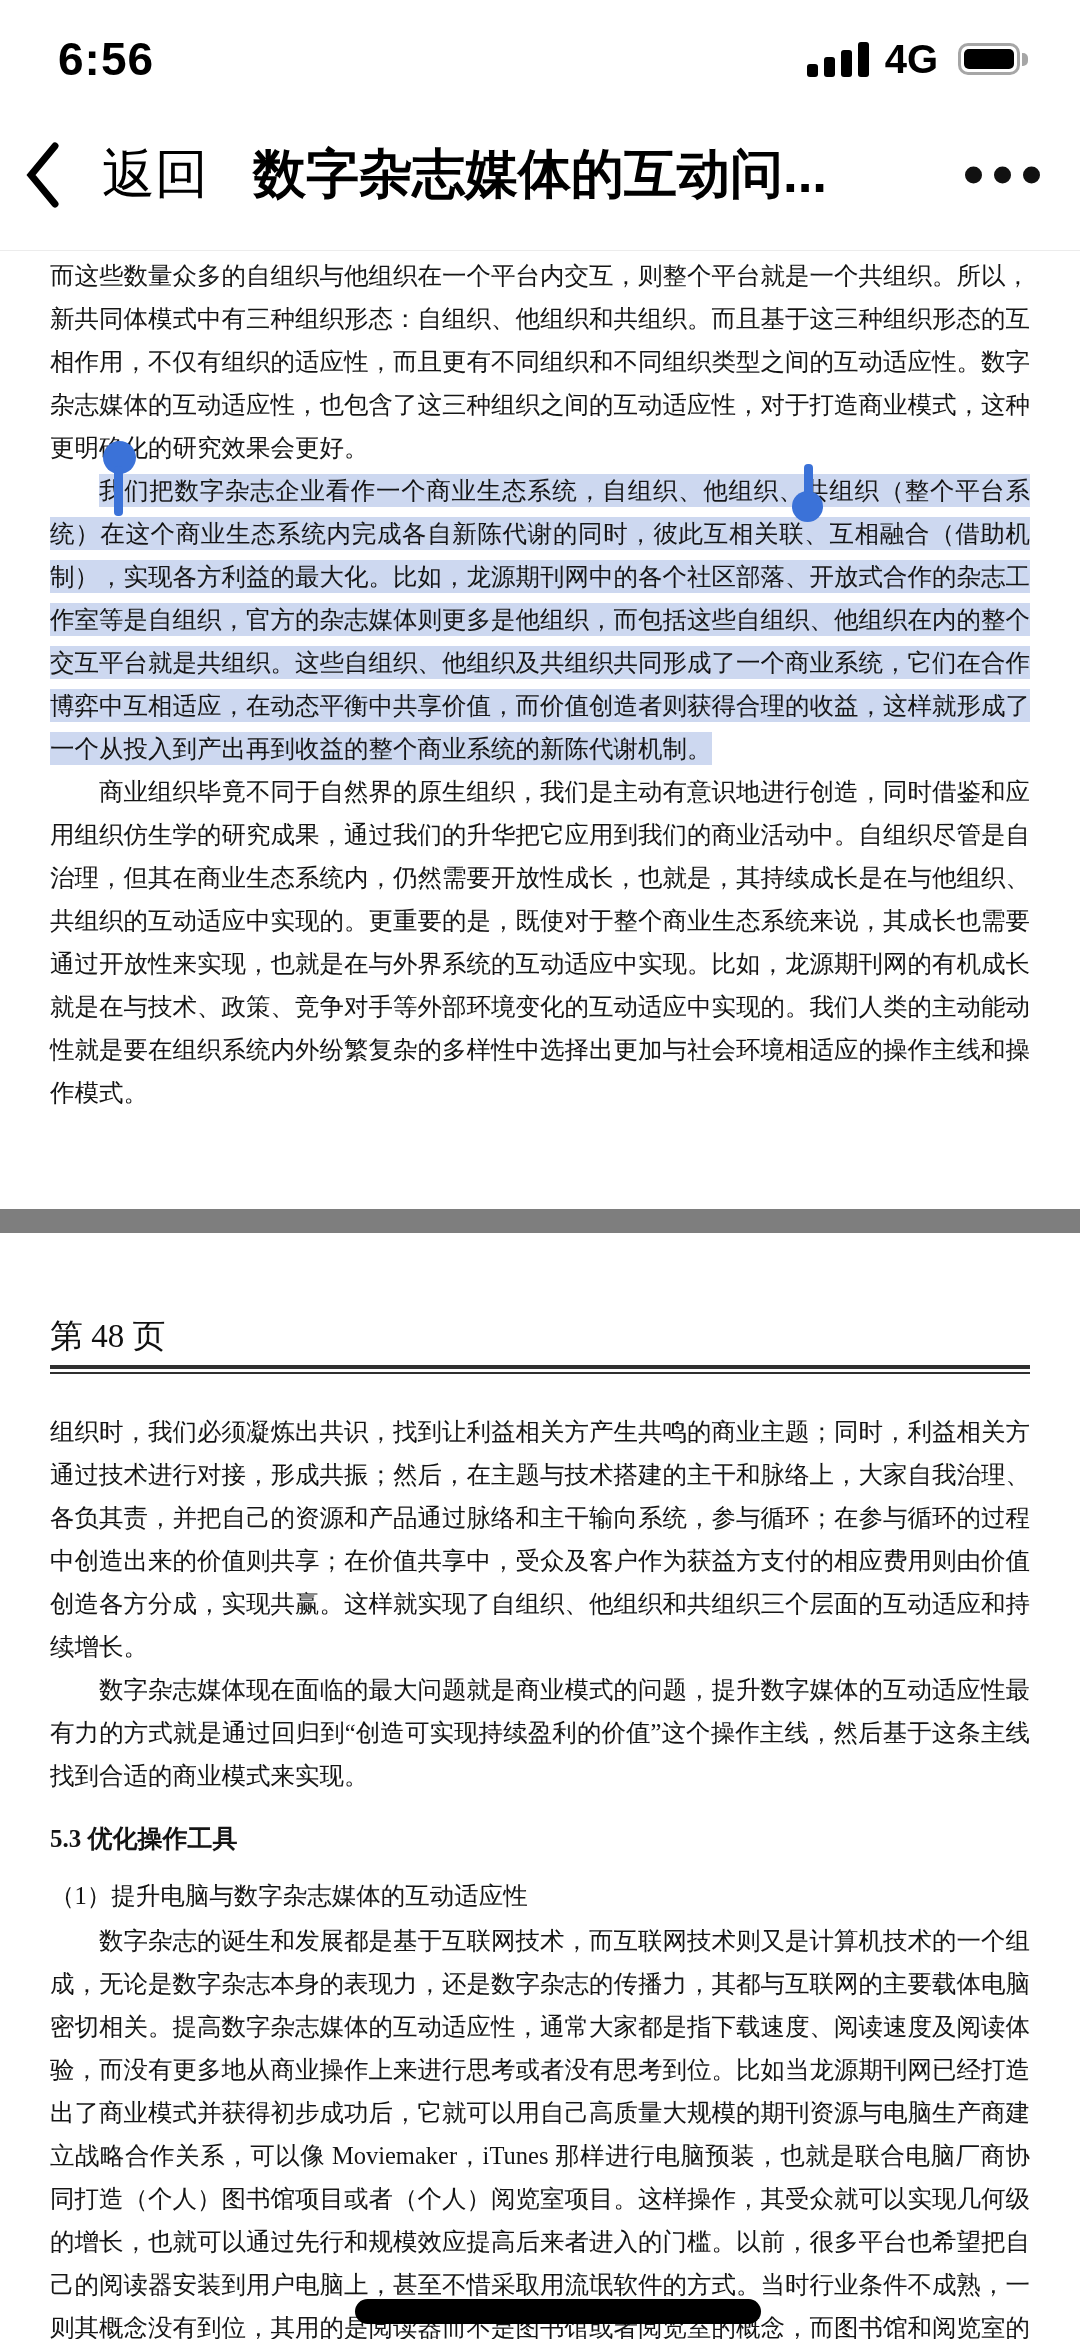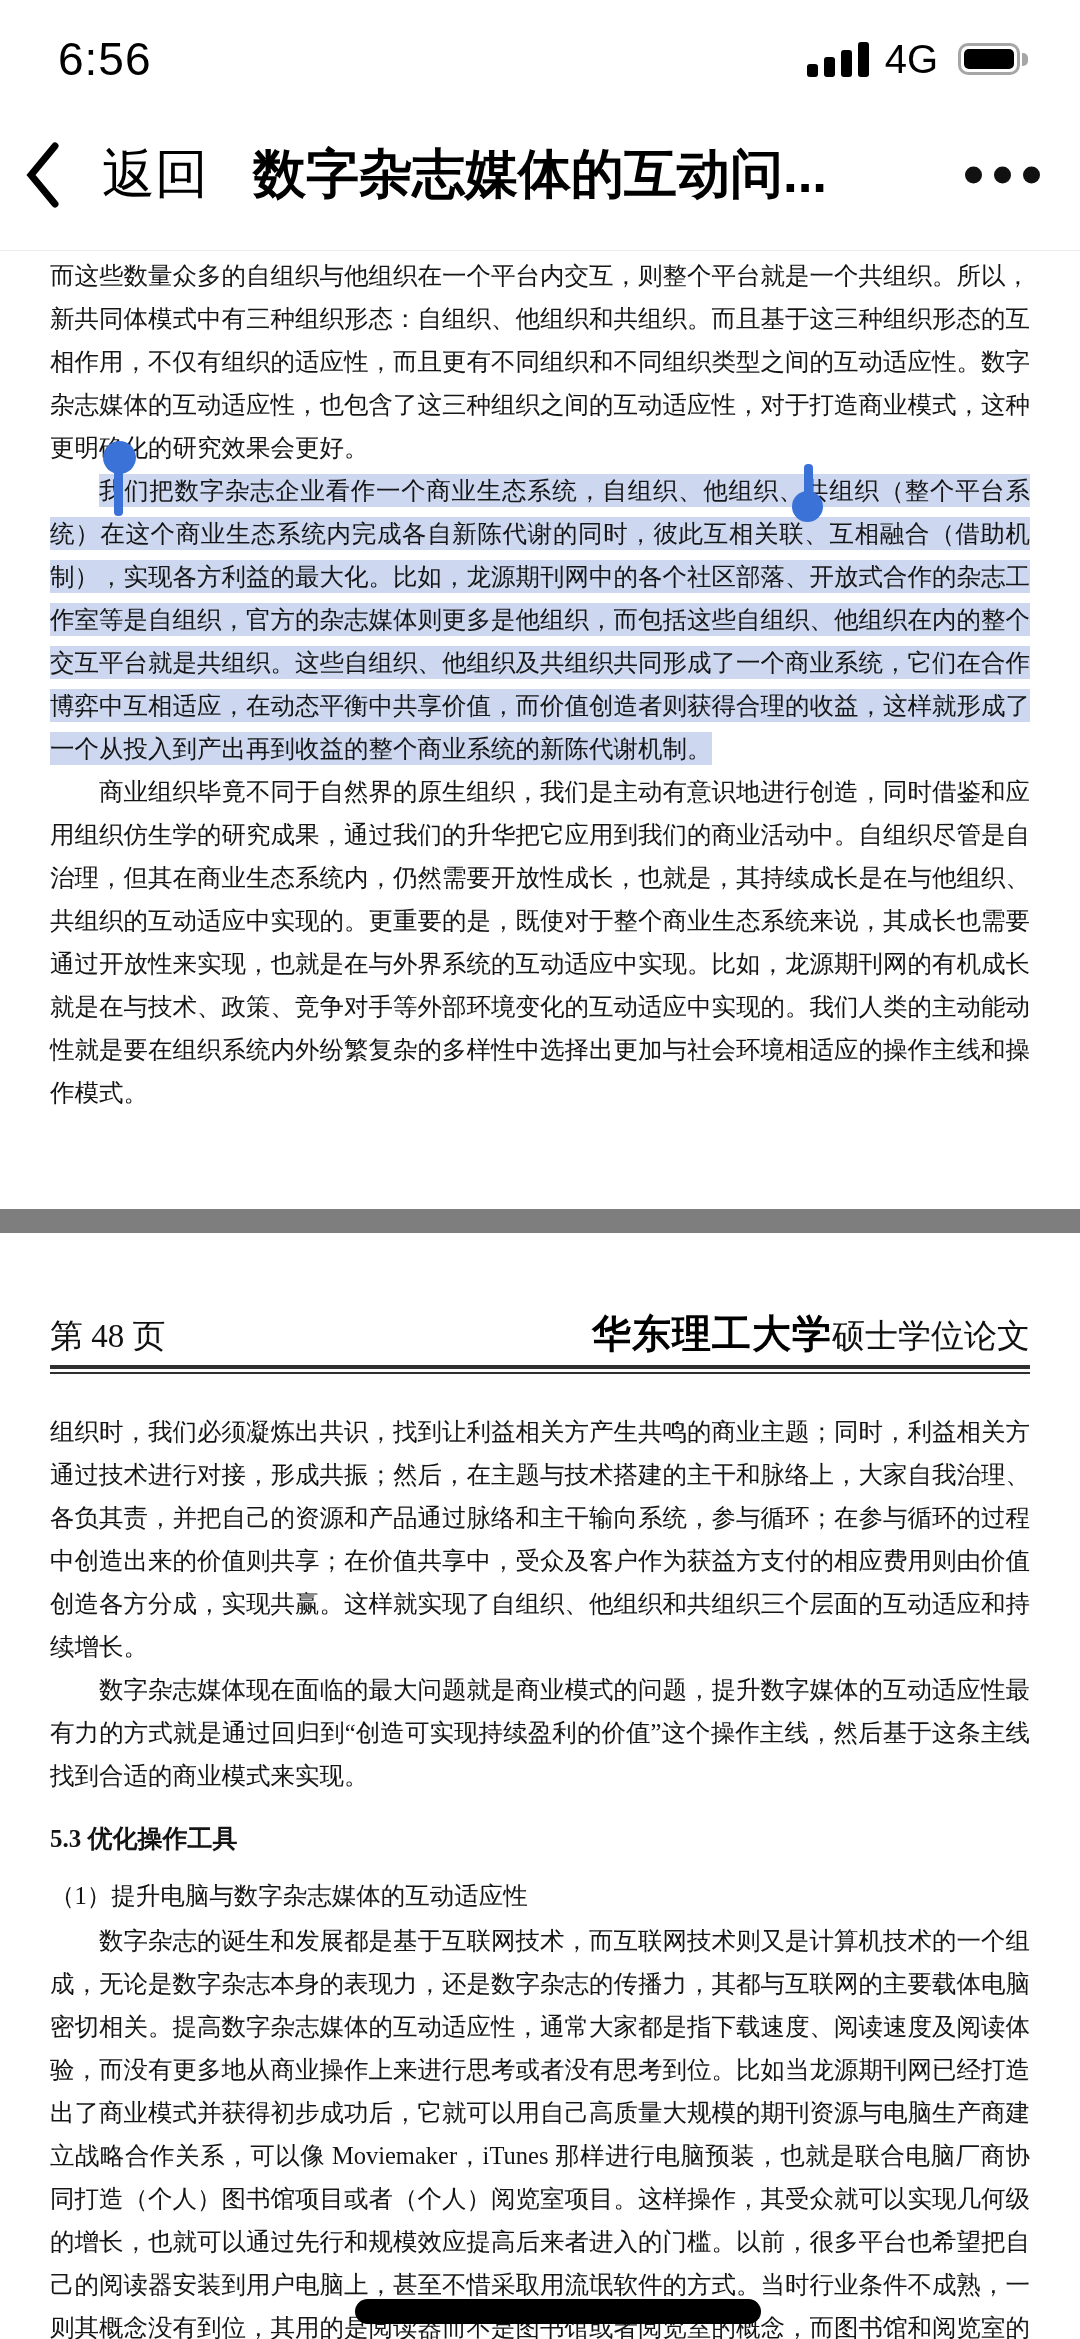--- a/index.html
+++ b/index.html
@@ -7,22 +7,22 @@
     width:1080px;height:2339px;overflow:hidden;position:relative;
     background:#ffffff;
     font-family:"Liberation Sans","DejaVu Sans",sans-serif;
   }
   
   .status-bar{
     position:absolute;top:0;left:0;right:0;height:100px;
     display:flex;align-items:center;justify-content:space-between;
     padding:18px 52px 0 58px;box-sizing:border-box;
   }
-  .time{font-size:46px;font-weight:400;color:#000;letter-spacing:1px;}
-  .status-right{display:flex;align-items:center;gap:16px;}
+  .time{font-size:46px;font-weight:700;color:#000;letter-spacing:1px;}
+  .status-right{display:flex;align-items:center;gap:16px;font-weight:bold;}
   .signal{display:flex;align-items:flex-end;gap:6px;height:36px;}
   .signal i{display:block;width:11px;background:#000;border-radius:3px;}
   .signal .s1{height:13px;} .signal .s2{height:20px;}
   .signal .s3{height:27px;} .signal .s4{height:35px;}
   .net{font-size:40px;color:#000;}
   .battery{display:flex;align-items:center;margin-left:4px;}
   .batt-body{width:62px;height:32px;border:3px solid #a6a6a6;border-radius:10px;
     padding:3px;box-sizing:border-box;background:#fff;}
   .batt-fill{width:100%;height:100%;background:#000;border-radius:5px;}
   .batt-cap{width:6px;height:13px;background:#a6a6a6;border-radius:0 5px 5px 0;margin-left:2px;}
@@ -127,21 +127,20 @@
 <i class="sel-ball" id="hstart-ball"></i>
 <i class="sel-bar" id="hstart-bar"></i>
 <i class="sel-bar" id="hend-bar"></i>
 <i class="sel-ball" id="hend-ball"></i>
 
 <div class="separator"></div>
 
 <div class="doc doc2">
   <div class="p2header">
     <span class="pagenum">第 48 页</span>
-    <span class="phr"><b>华东理工大学</b><span class="rest">硕士学位论文</span></span>
   </div>
   <div class="rule"></div>
   <p class="para">组织时，我们必须凝炼出共识，找到让利益相关方产生共鸣的商业主题；同时，利益相关方通过技术进行对接，形成共振；然后，在主题与技术搭建的主干和脉络上，大家自我治理、各负其责，并把自己的资源和产品通过脉络和主干输向系统，参与循环；在参与循环的过程中创造出来的价值则共享；在价值共享中，受众及客户作为获益方支付的相应费用则由价值创造各方分成，实现共赢。这样就实现了自组织、他组织和共组织三个层面的互动适应和持续增长。</p>
   <p class="para indent">数字杂志媒体现在面临的最大问题就是商业模式的问题，提升数字媒体的互动适应性最有力的方式就是通过回归到“创造可实现持续盈利的价值”这个操作主线，然后基于这条主线找到合适的商业模式来实现。</p>
   <h3 class="heading">5.3  优化操作工具</h3>
   <p class="para item">（1）提升电脑与数字杂志媒体的互动适应性</p>
   <p class="para indent">数字杂志的诞生和发展都是基于互联网技术，而互联网技术则又是计算机技术的一个组成，无论是数字杂志本身的表现力，还是数字杂志的传播力，其都与互联网的主要载体电脑密切相关。提高数字杂志媒体的互动适应性，通常大家都是指下载速度、阅读速度及阅读体验，而没有更多地从商业操作上来进行思考或者没有思考到位。比如当龙源期刊网已经打造出了商业模式并获得初步成功后，它就可以用自己高质量大规模的期刊资源与电脑生产商建立战略合作关系，可以像 Moviemaker，iTunes 那样进行电脑预装，也就是联合电脑厂商协同打造（个人）图书馆项目或者（个人）阅览室项目。这样操作，其受众就可以实现几何级的增长，也就可以通过先行和规模效应提高后来者进入的门槛。以前，很多平台也希望把自己的阅读器安装到用户电脑上，甚至不惜采取用流氓软件的方式。当时行业条件不成熟，一则其概念没有到位，其用的是阅读器而不是图书馆或者阅览室的概念，而图书馆和阅览室的概念更具公共价值，或者至少听起来更具公共价值，同时对个人而言却又很实用 ；二则，其内容没有到位，当时很多平台的内容品质参差不齐、品牌杂志与低价杂志内容混杂；三则在，不少成熟期刊网具备各自开发这种产品搭载的实力。</p>
 </div>
 
 <div class="redaction"></div>

